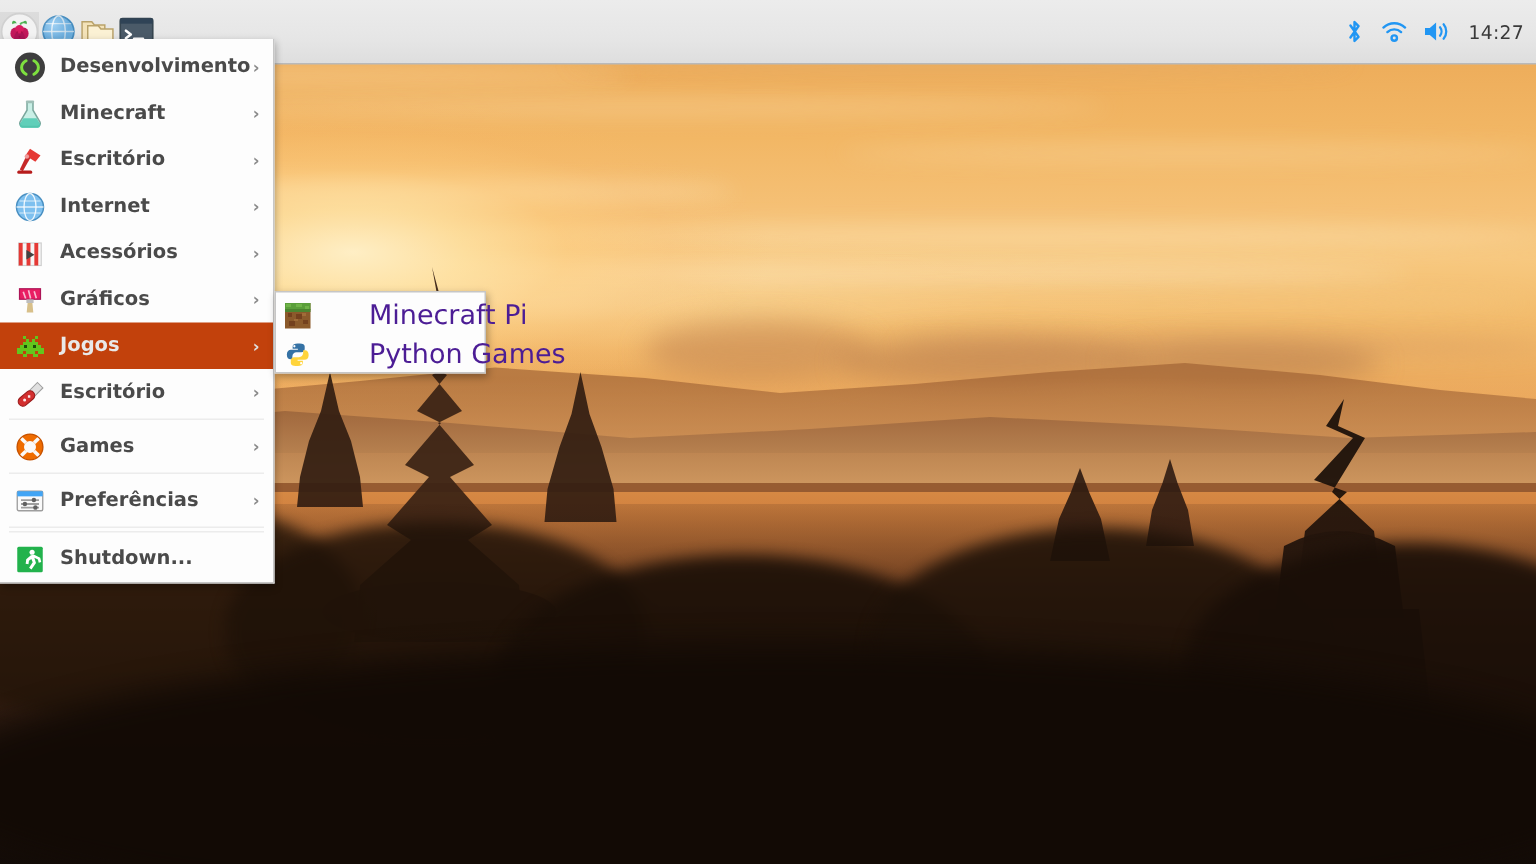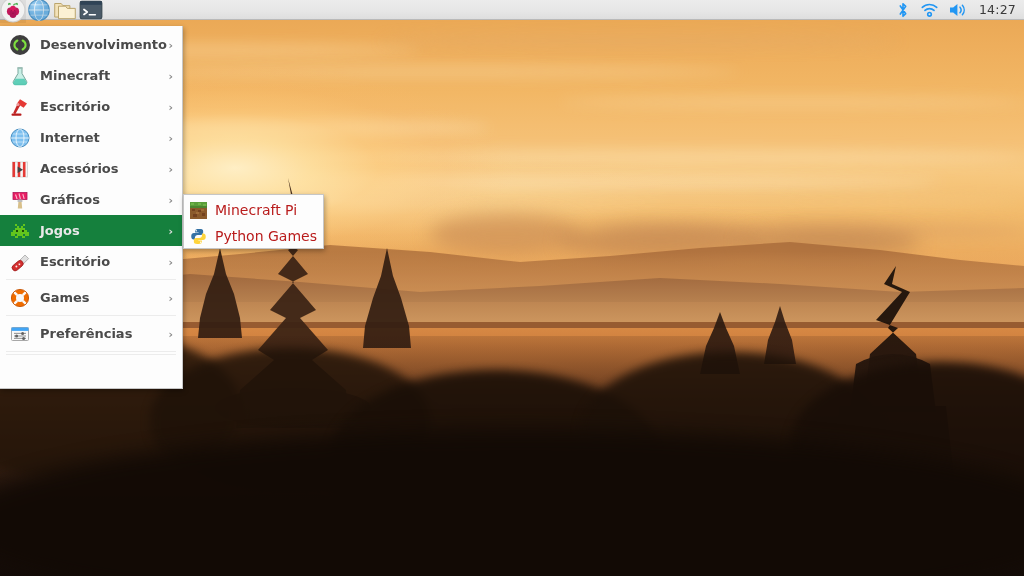--- a/index.html
+++ b/index.html
@@ -71,21 +71,21 @@
        rgba(60,33,20,0.15) 0%,
        rgba(44,25,15,0.55) 25%,
        rgba(30,18,11,0.85) 60%,
        rgba(18,11,7,0.97) 100%);
   }
   .treemass{ position:absolute; border-radius:50% 50% 45% 45%; filter:blur(5px); }
   .temple{ position:absolute; }
 
   
   #taskbar{
-    position:absolute; left:0; top:0; width:1024px; height:20px;
+    position:absolute; left:0; top:0; width:1024px; height:43px;
     background:linear-gradient(to bottom,#ececec 0%,#e6e6e6 60%,#dedede 100%);
     border-bottom:1px solid #b9b9b9;
     display:flex; align-items:flex-end; z-index:50;
   }
   .tb-left{ display:flex; align-items:center; height:100%; }
   .tb-right{ margin-left:auto; display:flex; align-items:center; height:100%; padding-right:8px; gap:9px; }
   .launcher{
     width:26px; height:26px; display:flex; align-items:center; justify-content:center;
     cursor:pointer;
   }
@@ -104,21 +104,21 @@
     z-index:60; padding:3px 0 3px 0;font-weight:bold;
   }
   #mainmenu:before{
     content:""; position:absolute; left:-4px; top:-1px; width:4px; height:364px;
     background:linear-gradient(to bottom,#e3903d,#d8863a 40%,#b06c32 75%,#7a4d26 100%);
   }
   .mi{
     position:relative; height:31px; display:flex; align-items:center;
     padding-left:9px; cursor:pointer;
   }
-  .mi.sel, .mi.sel:hover{ background:#15803d; }
+  .mi.sel, .mi.sel:hover{ background:#c2410c; }
   .mi.sel .mi-label{ color:#e9e9e9; }
   .mi-icon{ width:22px; height:22px; flex:0 0 22px; margin-right:9px; position:relative; }
   .mi-label{ font-size:13px; color:#4a4a4a; white-space:nowrap; }
   .mi-arrow{
     position:absolute; right:9px; top:50%; transform:translateY(-50%);
     font-size:11px; color:#8a8a8a; line-height:1;
   }
   .mi.sel .mi-arrow{ color:#e0e0e0; }
   .mi-sep{ height:1px; background:#ececec; margin:2px 6px 2px 6px; }
 
@@ -126,21 +126,21 @@
   #submenu{
     position:absolute; left:183px; top:194px; width:141px; height:55px;
     background:#fdfdfd; border:1px solid #c6c6c6;
     box-shadow:1px 2px 5px rgba(0,0,0,0.30);
     z-index:61; padding:2px 0;
   }
   .smi{
     height:26px; display:flex; align-items:center; padding-left:6px; cursor:pointer;
   }
   .smi-icon{ width:17px; height:17px; flex:0 0 17px; margin-right:8px; position:relative; }
-  .smi-label{ font-size:14px; color:#b91c1c; white-space:nowrap; }
+  .smi-label{ font-size:18px; color:#4c1d95; white-space:nowrap;margin-left:31px; }
 
   
   .ic{ width:100%; height:100%; display:block; }
 </style>
 </head>
 <body>
 
 <div id="desktop">
   <div class="wp-layer sky"></div>
 
@@ -442,20 +442,32 @@
     </span>
     <span class="mi-label">Preferências</span>
     <span class="mi-arrow">›</span>
   </div>
 
   <div class="mi-sep"></div>
 
 
   <div class="mi-sep"></div>
 
+  <div class="mi">
+    <span class="mi-icon">
+      <svg class="ic" viewBox="0 0 22 22">
+          <rect x="2.5" y="2.5" width="17" height="17" rx="1" fill="#22b24c"></rect>
+          <g fill="#ffffff">
+            <circle cx="12.4" cy="6.2" r="1.7"></circle>
+            <path d="M11.6 8.2l-3.1 2.6-.4 3.1 1.9.3.3-2.3 1.6-1.2.9 2.1-2.4 3.7 1.6 1.1 3-4.3-1.1-3.4 2.4 1.1.5 2.1 1.7-.4-.7-2.9-4-2z"></path>
+          </g>
+        </svg>
+    </span>
+    <span class="mi-label">Shutdown...</span>
+  </div>
 </div>
 
 <div id="submenu">
   <div class="smi">
     <span class="smi-icon">
       <svg class="ic" viewBox="0 0 18 18" shape-rendering="crispEdges">
         <rect x="0" y="0" width="18" height="18" fill="#8b5a2b"></rect>
         <rect x="0" y="0" width="18" height="5" fill="#5a9e3a"></rect>
         <rect x="0" y="4" width="18" height="2" fill="#4b8530"></rect>
         <g fill="#6fb348">

